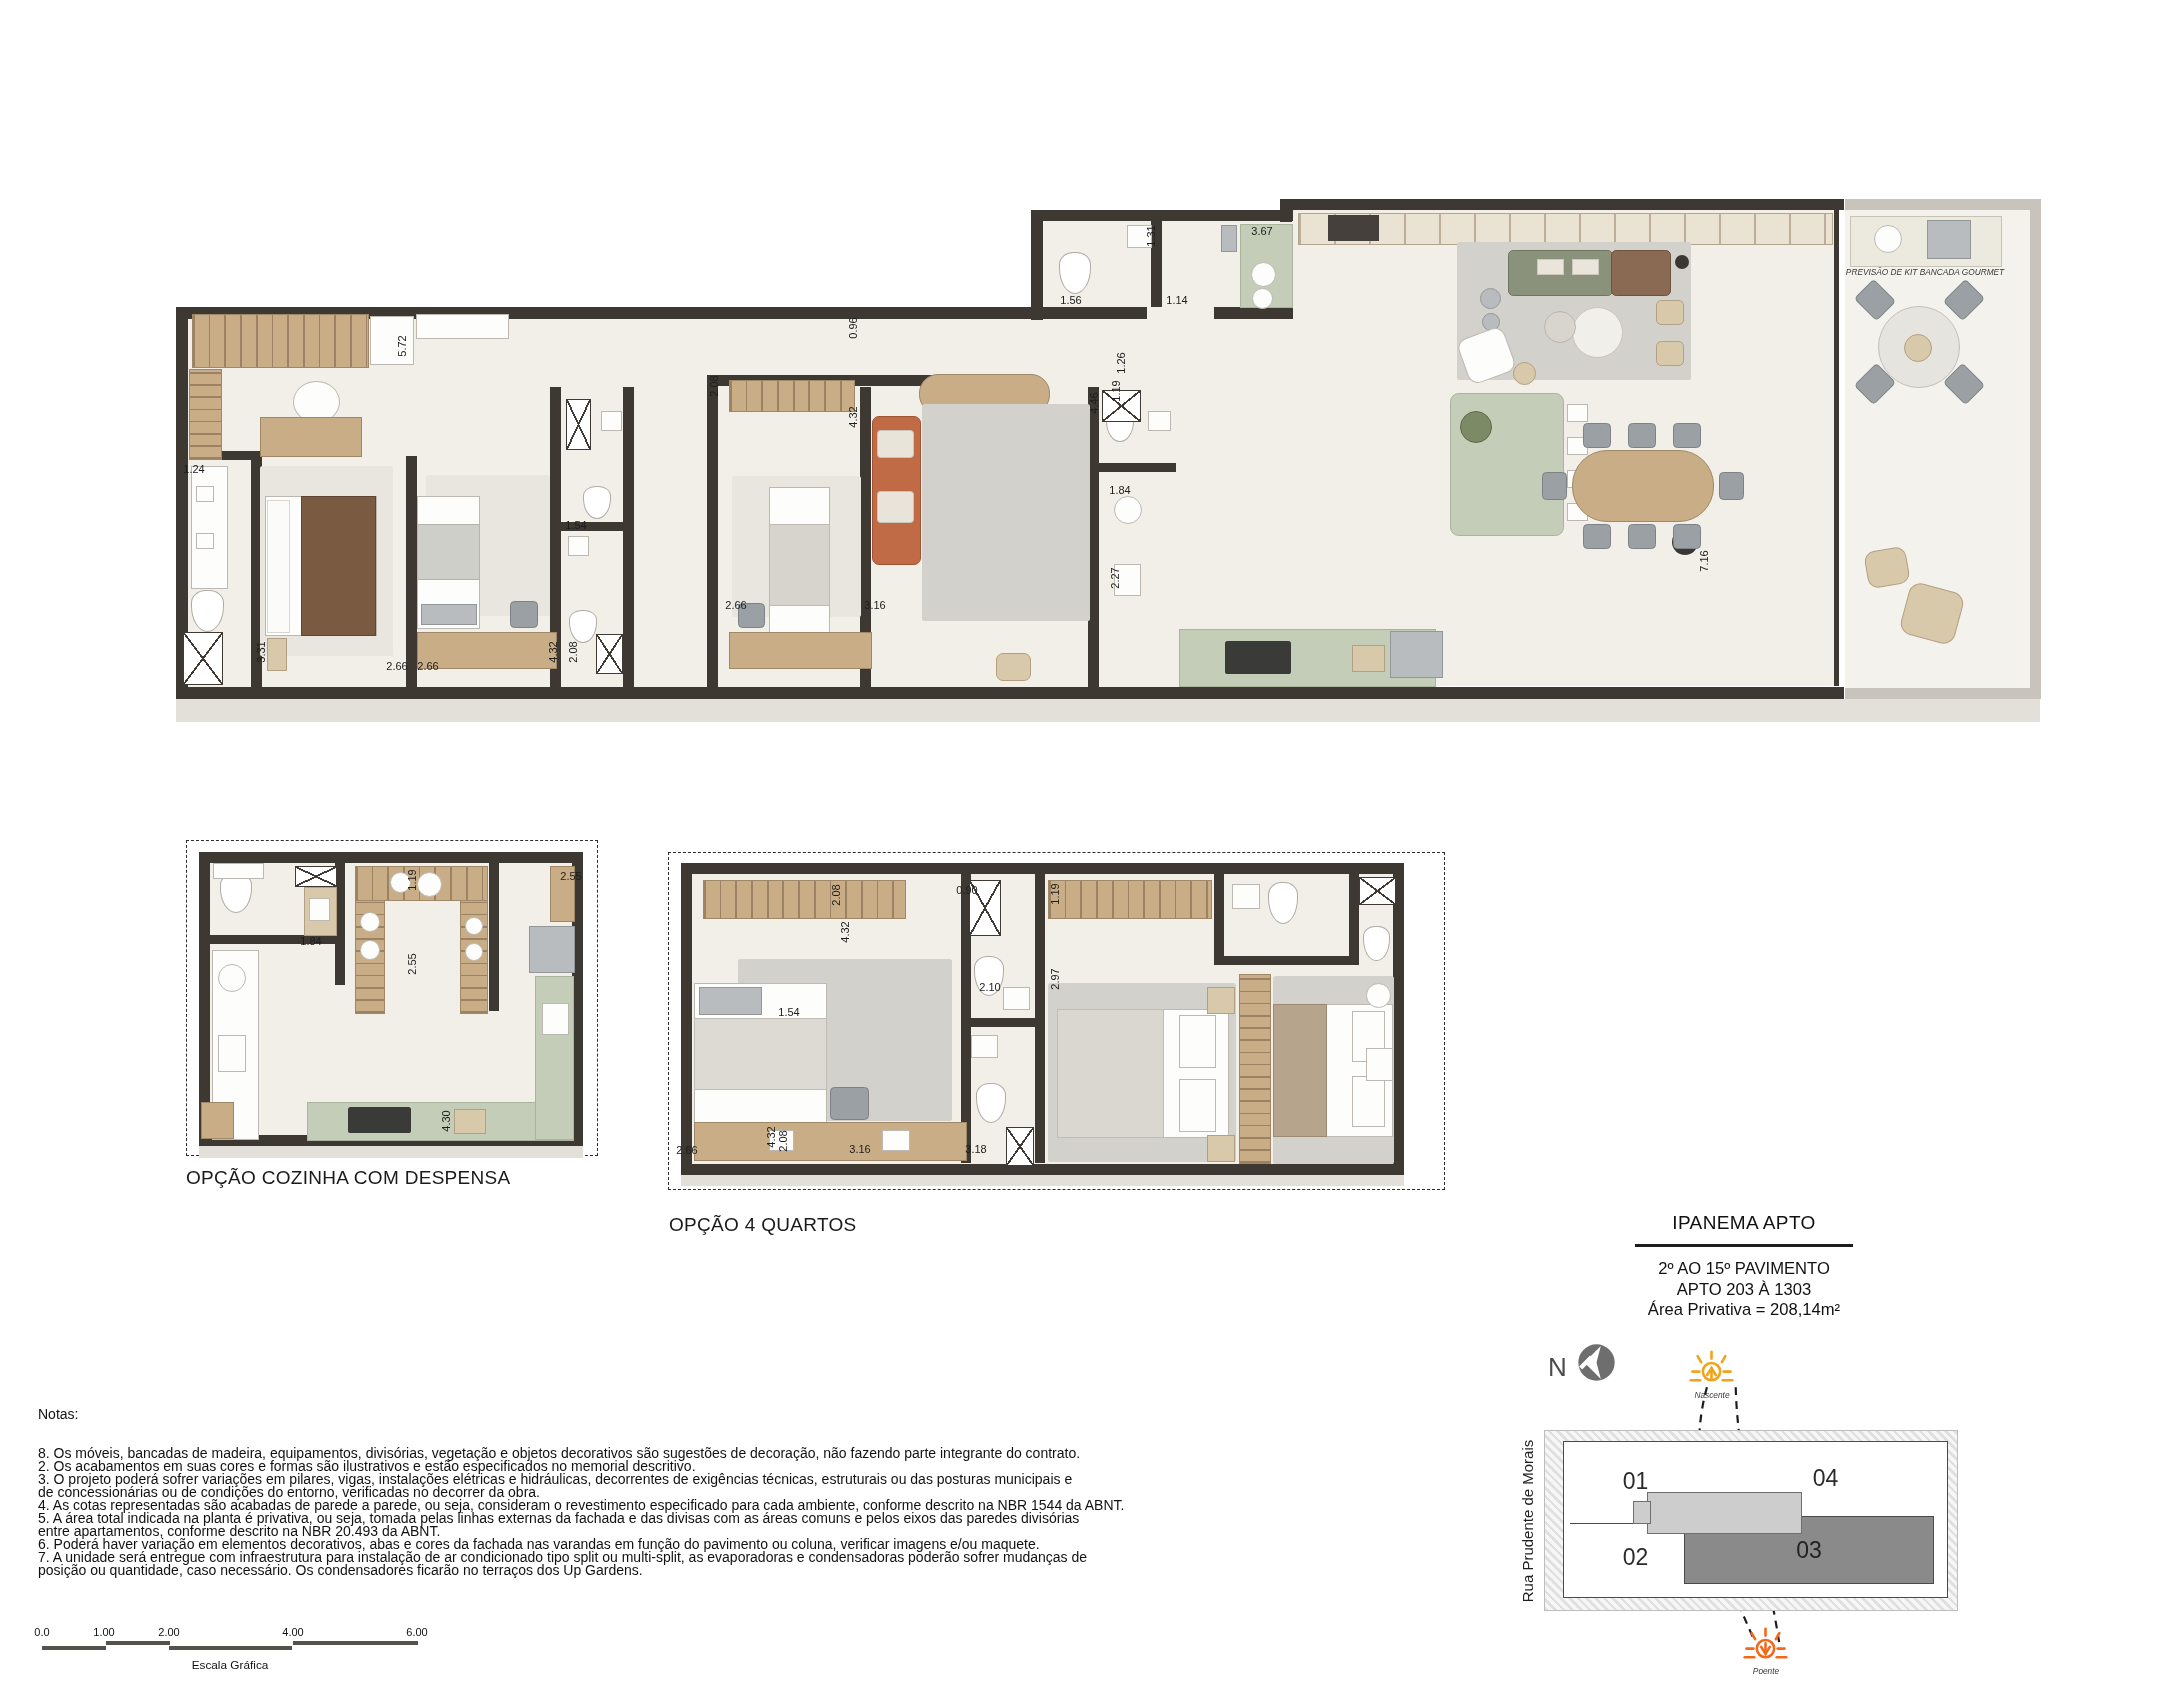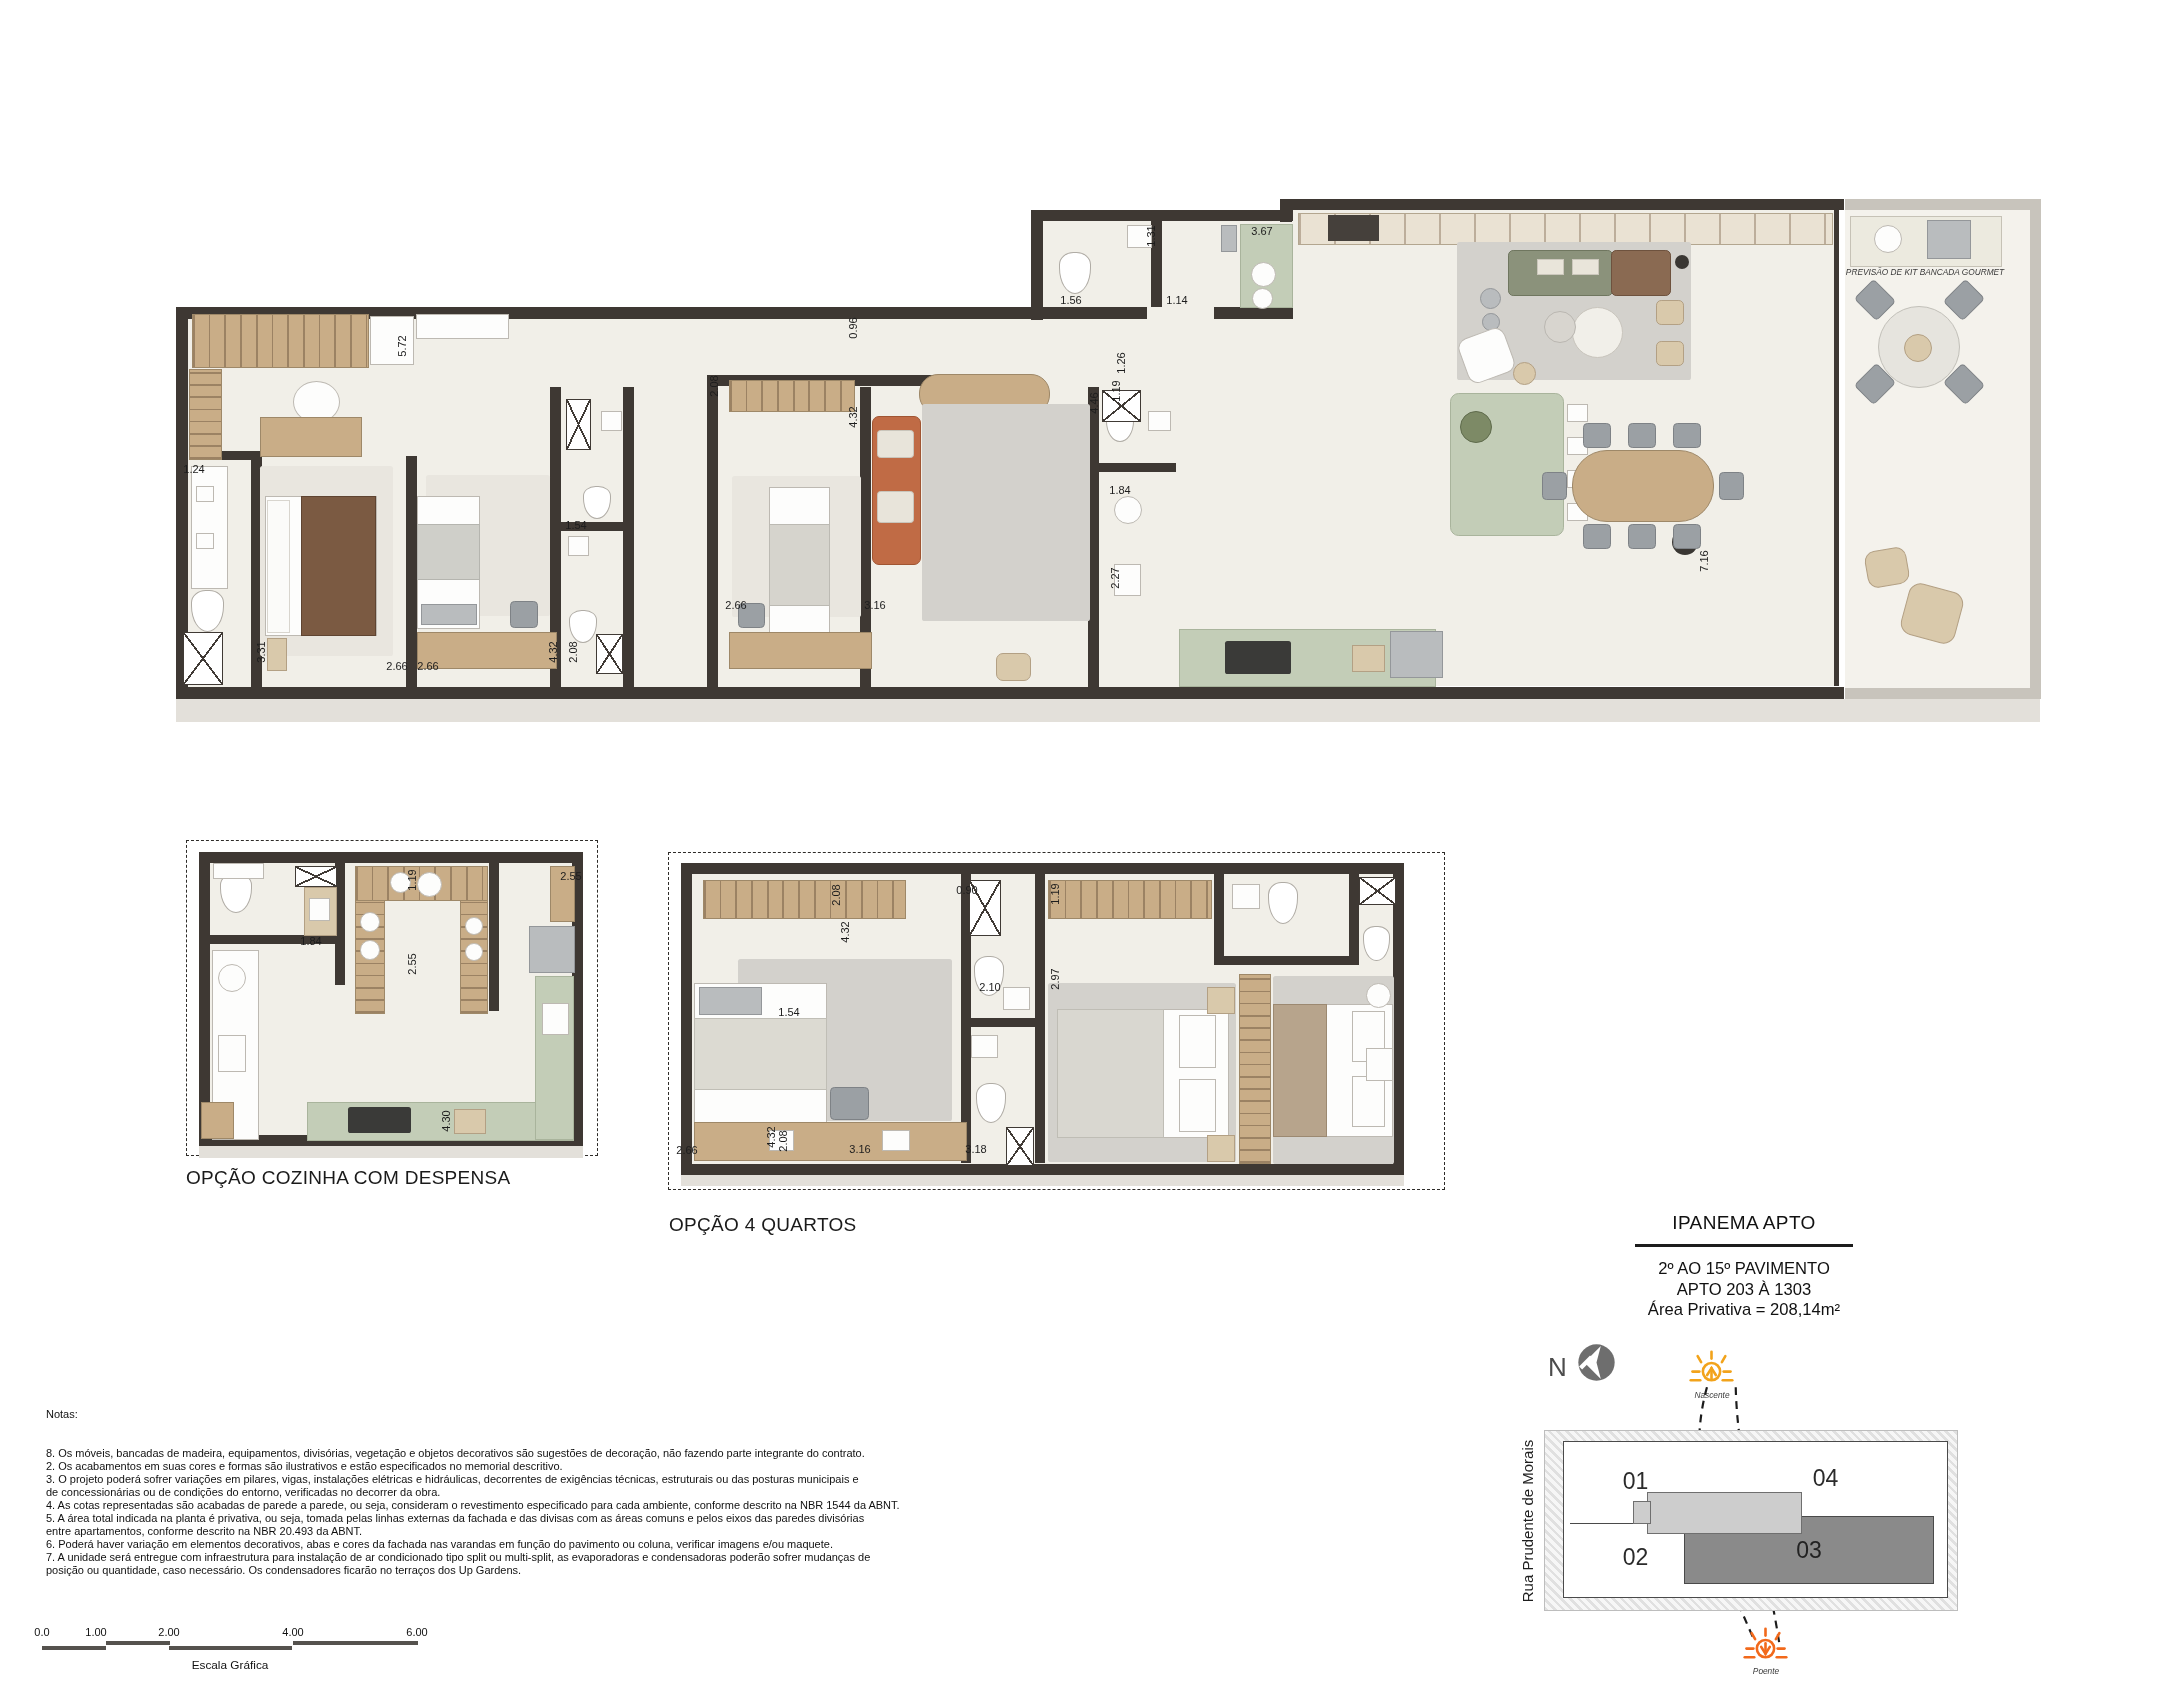--- a/index.html
+++ b/index.html
@@ -30,21 +30,21 @@
     linear-gradient(to top right,transparent calc(50% - 0.9px),#403a35 calc(50% - 0.9px) calc(50% + 0.9px),transparent calc(50% + 0.9px)),
     linear-gradient(to bottom right,transparent calc(50% - 0.9px),#403a35 calc(50% - 0.9px) calc(50% + 0.9px),transparent calc(50% + 0.9px));}
   .shelf{position:absolute;background:#eae2d3;border:0.9px solid #b3a68f;
     background-image:repeating-linear-gradient(90deg,rgba(120,95,70,.4) 0 1.7px,transparent 1.7px 35px);}
   .dash{position:absolute;border:1.7px dashed #2e2c29;}
   .dim{position:absolute;font-size:11px;line-height:1;color:#1d1d1d;transform:translate(-50%,-50%);white-space:nowrap;}
   .dim.r{transform:translate(-50%,-50%) rotate(-90deg);}
   .caption{position:absolute;font-size:19px;color:#1a1a1a;letter-spacing:0.3px;}
   .tinylabel{position:absolute;font-size:8.3px;font-style:italic;color:#3a3a3a;transform:translate(-50%,0);white-space:nowrap;}
   
-  #notes{position:absolute;left:38px;top:1408px;font-size:11px;line-height:13px;color:#111;margin-left:8px;}
+  #notes{position:absolute;left:38px;top:1408px;font-size:14px;line-height:13px;color:#111;}
   #notes .nh{margin-bottom:26px;}
   
   .tb{position:absolute;transform:translateX(-50%);white-space:nowrap;color:#111;}
   
   .tick{position:absolute;font-size:11px;color:#111;transform:translateX(-50%);}
   .sb{position:absolute;background:#55524e;}
   
   .kp-unit{position:absolute;border:1.7px solid #4a4a4a;background:#fff;display:flex;align-items:center;justify-content:center;
            font-size:23px;color:#2b2b2b;}
   .kp-hatch{position:absolute;background:#f6f6f6;border:0.9px solid #bdbdbd;
@@ -420,21 +420,21 @@
     <div>4. As cotas representadas são acabadas de parede a parede, ou seja, consideram o revestimento especificado para cada ambiente, conforme descrito na NBR 1544 da ABNT.</div>
     <div>5. A área total indicada na planta é privativa, ou seja, tomada pelas linhas externas da fachada e das divisas com as áreas comuns e pelos eixos das paredes divisórias</div>
     <div>entre apartamentos, conforme descrito na NBR 20.493 da ABNT.</div>
     <div>6. Poderá haver variação em elementos decorativos, abas e cores da fachada nas varandas em função do pavimento ou coluna, verificar imagens e/ou maquete.</div>
     <div>7. A unidade será entregue com infraestrutura para instalação de ar condicionado tipo split ou multi-split, as evaporadoras e condensadoras poderão sofrer mudanças de</div>
     <div>posição ou quantidade, caso necessário. Os condensadores ficarão no terraços dos Up Gardens.</div>
   </div>
 
   <div>
     <div class="tick" style="left:42px;top:1626px;">0.0</div>
-    <div class="tick" style="left:96px;top:1626px;text-align:center;">1.00</div>
+    <div class="tick" style="left:104px;top:1626px;text-align:center;">1.00</div>
     <div class="tick" style="left:169px;top:1626px;">2.00</div>
     <div class="tick" style="left:293px;top:1626px;">4.00</div>
     <div class="tick" style="left:417px;top:1626px;">6.00</div>
     <div class="sb" style="left:42px;top:1646px;width:64px;height:4.4px;"></div>
     <div class="sb" style="left:106px;top:1641px;width:64px;height:4.4px;"></div>
     <div class="sb" style="left:169px;top:1646px;width:123px;height:4.4px;"></div>
     <div class="sb" style="left:293px;top:1641px;width:125px;height:4.4px;"></div>
     <div class="tick" style="left:230px;top:1658px;font-size:11.8px;">Escala Gráfica</div>
   </div>
 

